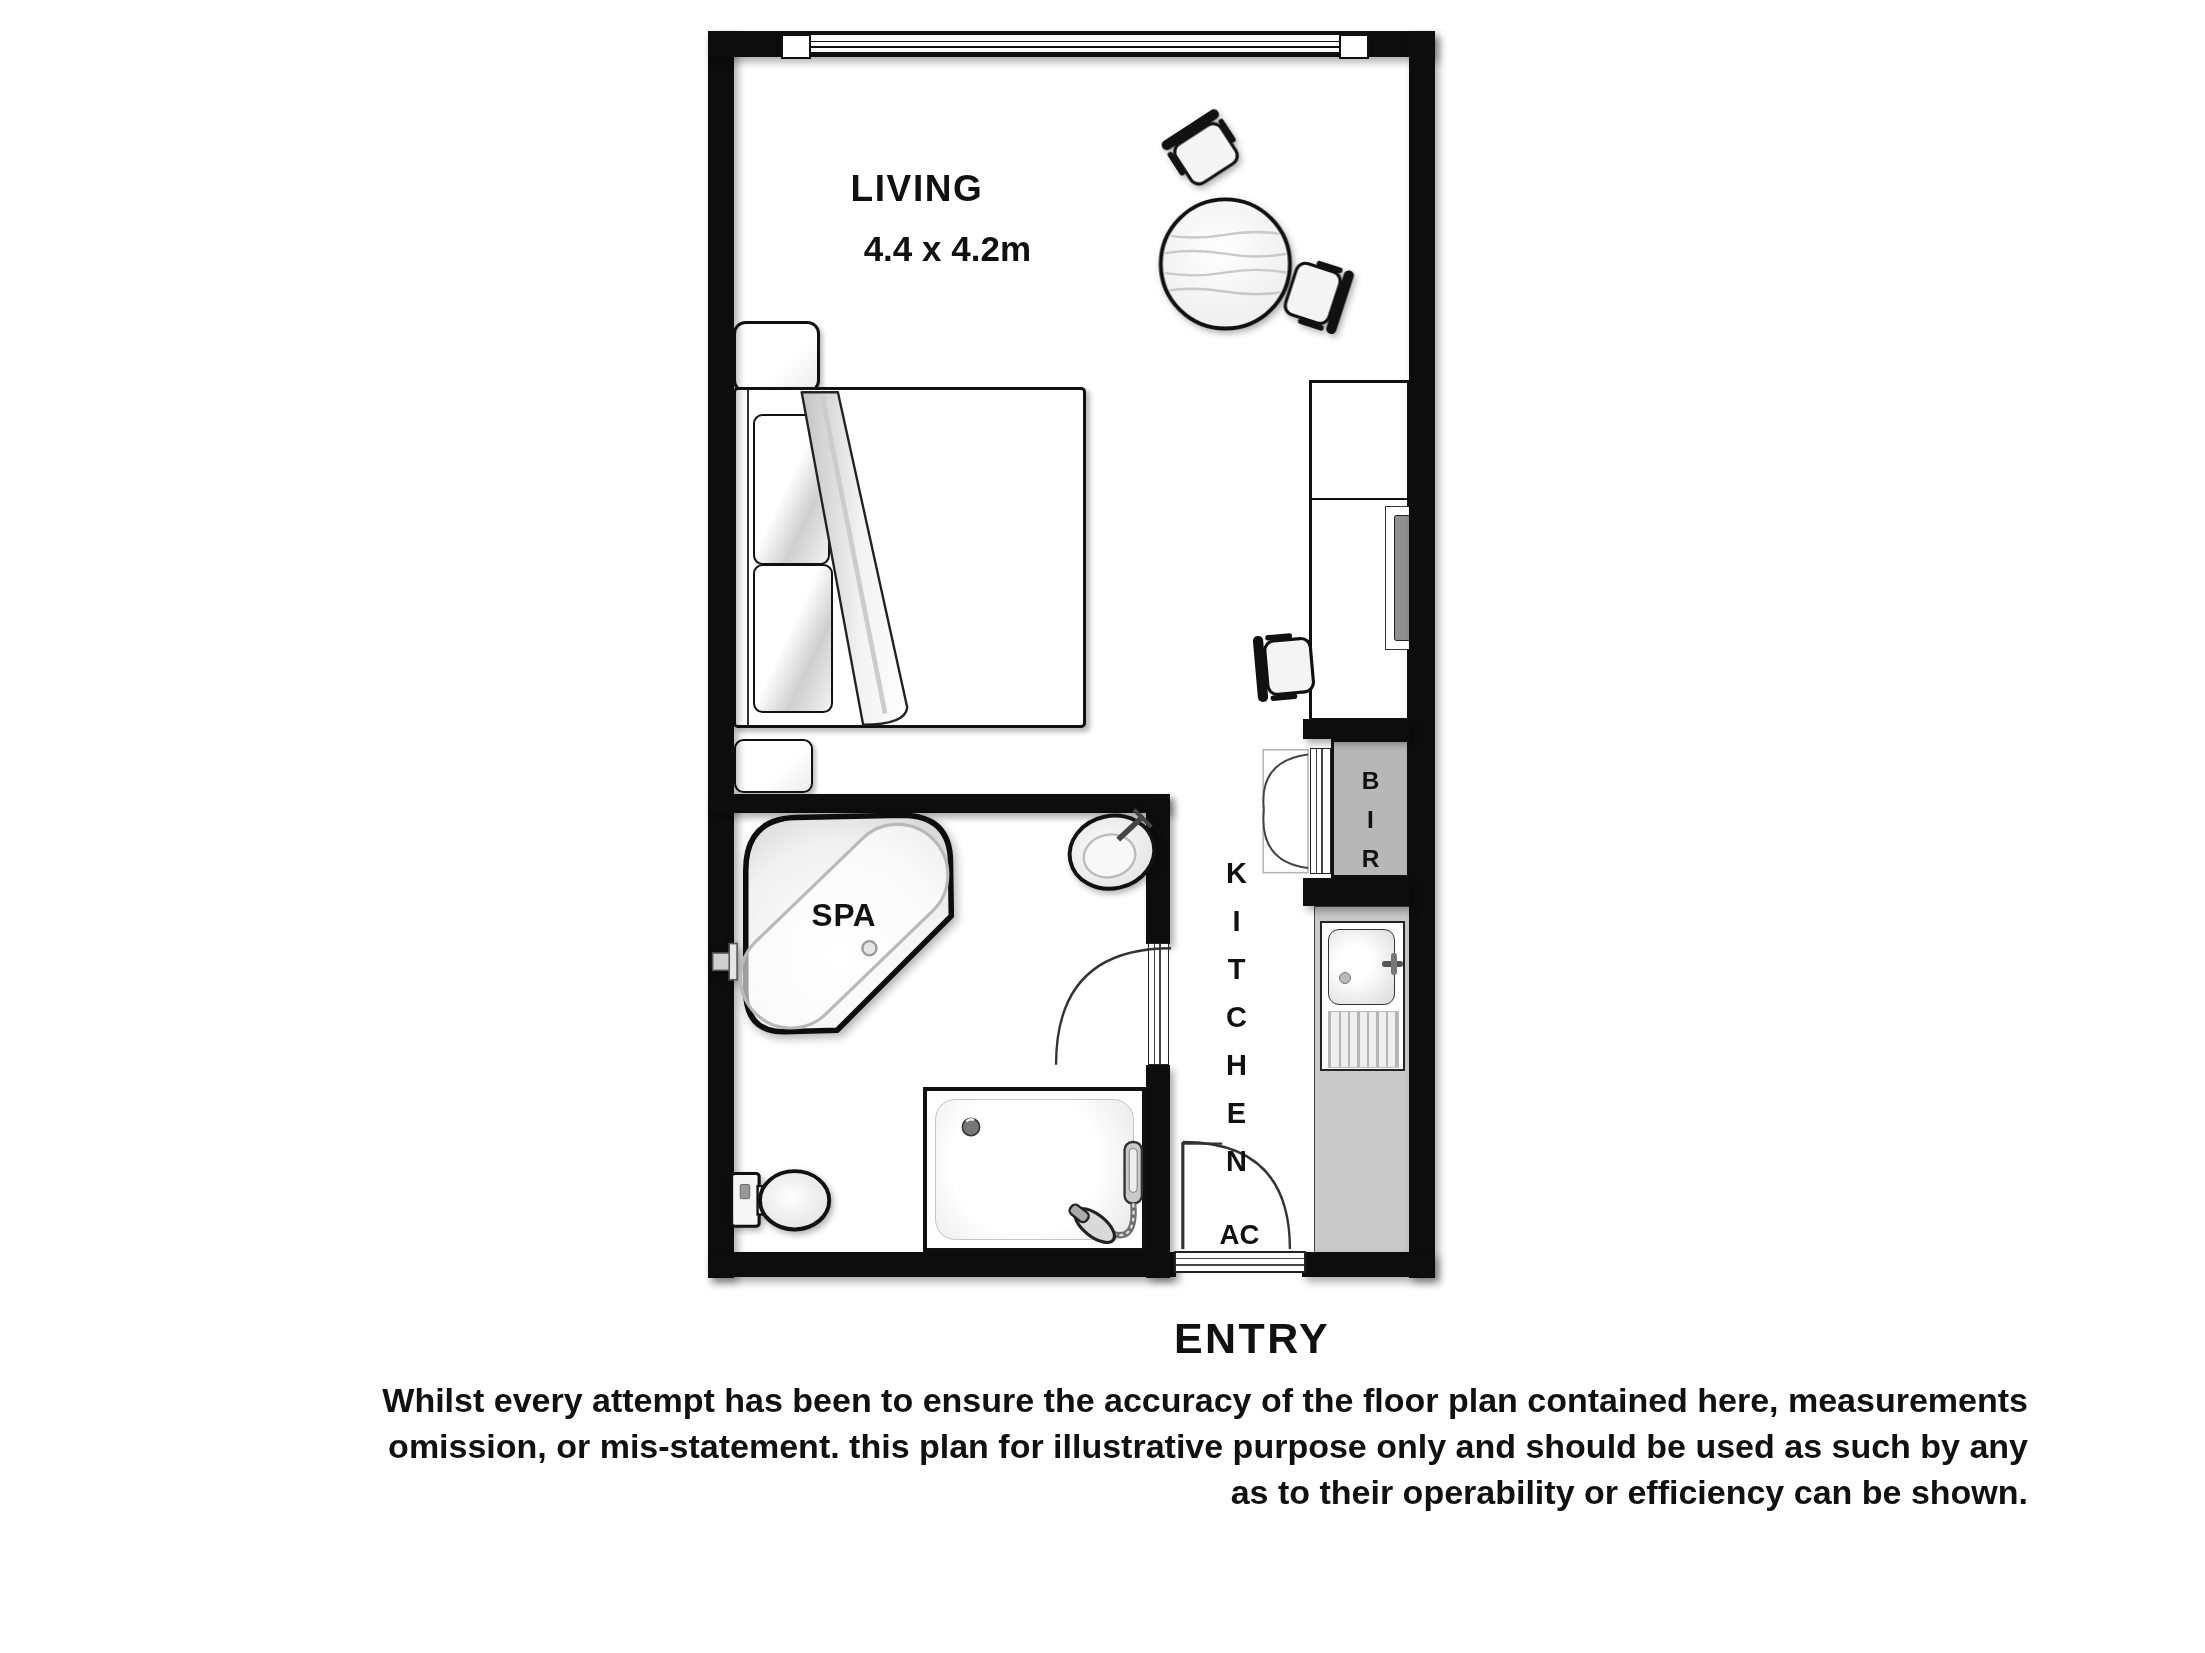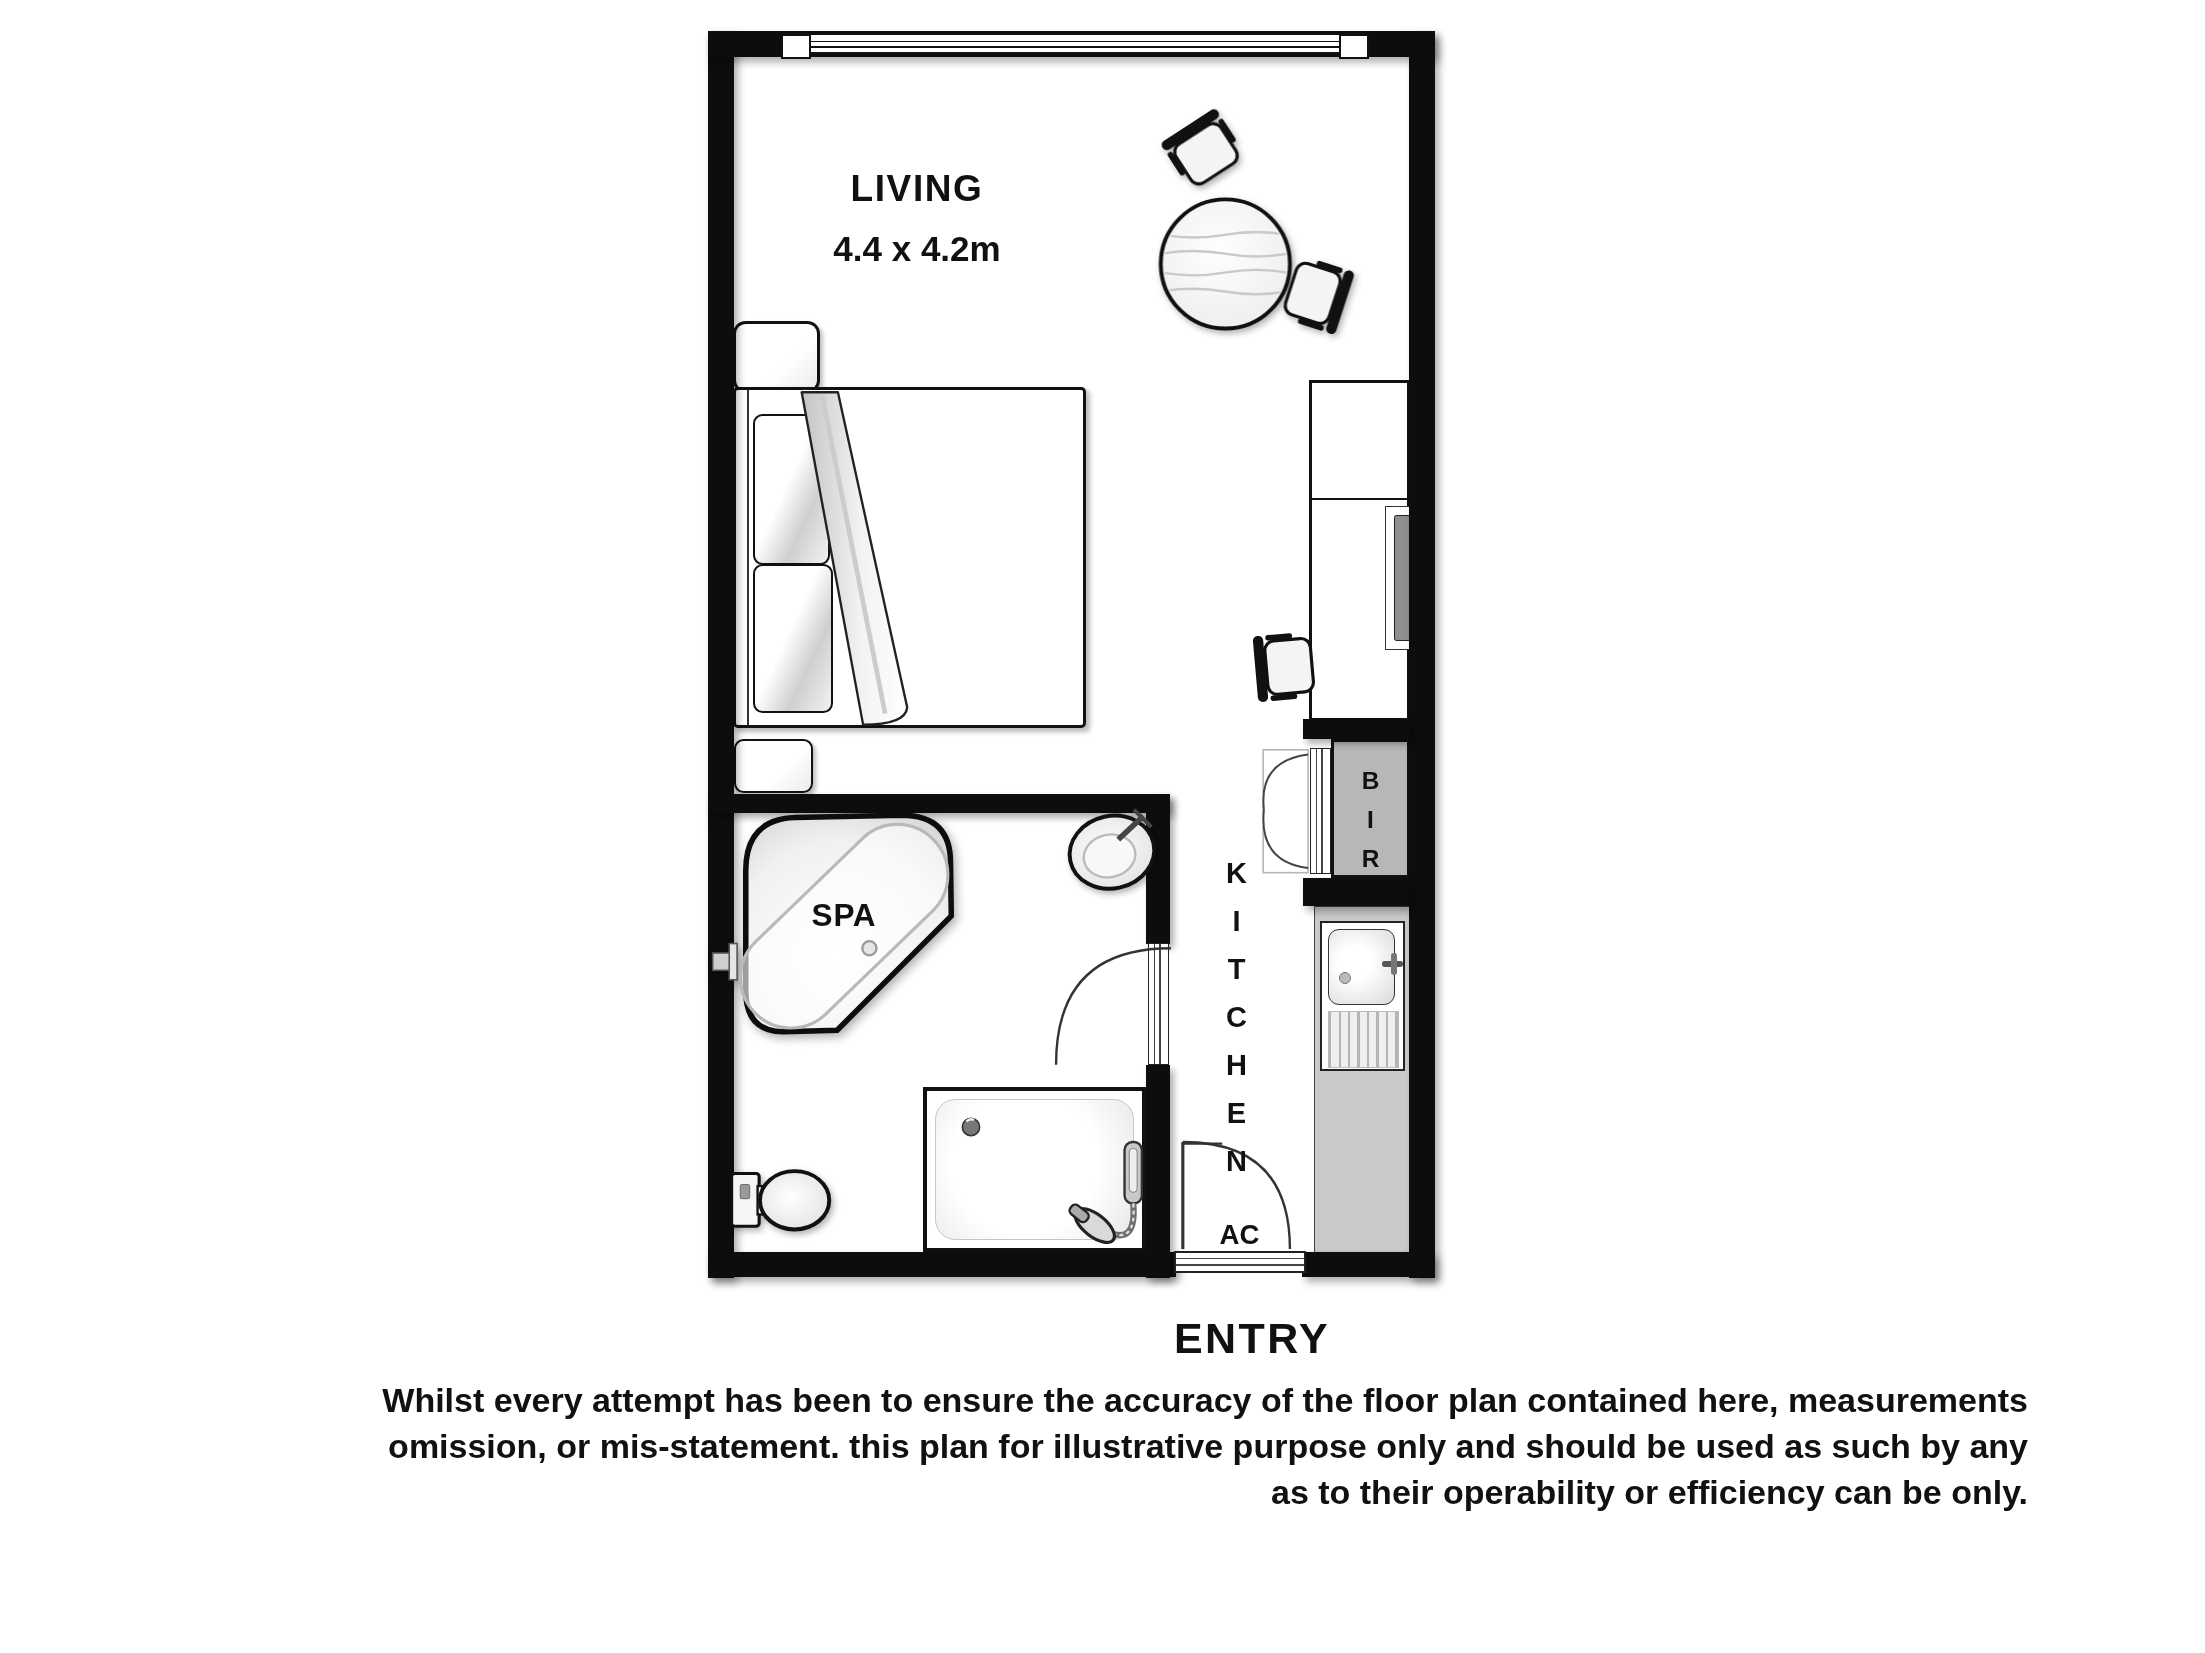--- a/index.html
+++ b/index.html
@@ -65,21 +65,21 @@
   #sink-unit .tap{position:absolute;left:60px;top:38px;width:20.5px;height:6.3px;background:#555;border-radius:2.4px;}
   #sink-unit .tap-handle{position:absolute;left:69px;top:30px;width:6.3px;height:22px;background:#777;border-radius:2.4px;}
   #sink-unit .drainer{position:absolute;left:6.3px;top:88px;width:69px;height:55px;border:0.8px solid #bbb;
       background:repeating-linear-gradient(90deg,#b5b5b5 0 2.4px,#efefef 2.4px 9.5px);}
   #shower-box{left:923px;top:1087px;width:223px;height:165px;background:#fff;border:4.7px solid #111;z-index:2;}
   #shower-box .tray{position:absolute;left:7.9px;top:7.9px;right:7.9px;bottom:7.9px;border:1.6px solid #c6c6c6;border-radius:20.5px;
       background:radial-gradient(circle at 45% 45%,#ffffff 55%,#e7e7e7 100%);}
   
   .label{position:absolute;z-index:7;font-weight:bold;color:#111;}
   #living-label{left:803px;top:168px;width:228px;text-align:center;font-size:37px;letter-spacing:1.6px;}
-  #living-dims{left:803px;top:229px;width:228px;text-align:center;font-size:35px;}
+  #living-dims{left:803px;top:229px;width:228px;text-align:right;font-size:35px;}
   #spa-label{left:789px;top:897px;width:110px;text-align:center;font-size:31.5px;letter-spacing:0.8px;}
   #kitchen-label{left:1216px;top:849px;width:41px;text-align:center;z-index:7;position:absolute;}
   #kitchen-label .k-letter{font-size:29px;font-weight:bold;line-height:48px;color:#111;}
   #ac-label{left:1208px;top:1219px;width:63px;text-align:center;font-size:27.6px;}
   #entry-label{left:1174px;top:1314px;width:142px;text-align:left;font-size:43px;letter-spacing:2.4px;}
   #disclaimer{position:absolute;left:50%;top:1377px;transform:translateX(-50%);width:1851px;
       text-align:right;z-index:7;}
   #disclaimer .d-line{font-size:34px;font-weight:bold;line-height:46px;color:#111;}
   
   #overlay{position:absolute;left:0;top:0;width:2205px;height:1654px;z-index:6;pointer-events:none;}
@@ -266,17 +266,17 @@
     <div class="k-letter">E</div>
     <div class="k-letter">N</div>
   </div>
 
   <div class="label" id="ac-label">AC</div>
   <div class="label" id="entry-label">ENTRY</div>
 
   <div id="disclaimer">
     <div class="d-line">Whilst every attempt has been to ensure the accuracy of the floor plan contained here, measurements</div>
     <div class="d-line">omission, or mis-statement. this plan for illustrative purpose only and should be used as such by any</div>
-    <div class="d-line">as to their operability or efficiency can be only.</div>
+    <div class="d-line">as to their operability or efficiency can be shown.</div>
   </div>
 
 </div>
 
 
 </body></html>

